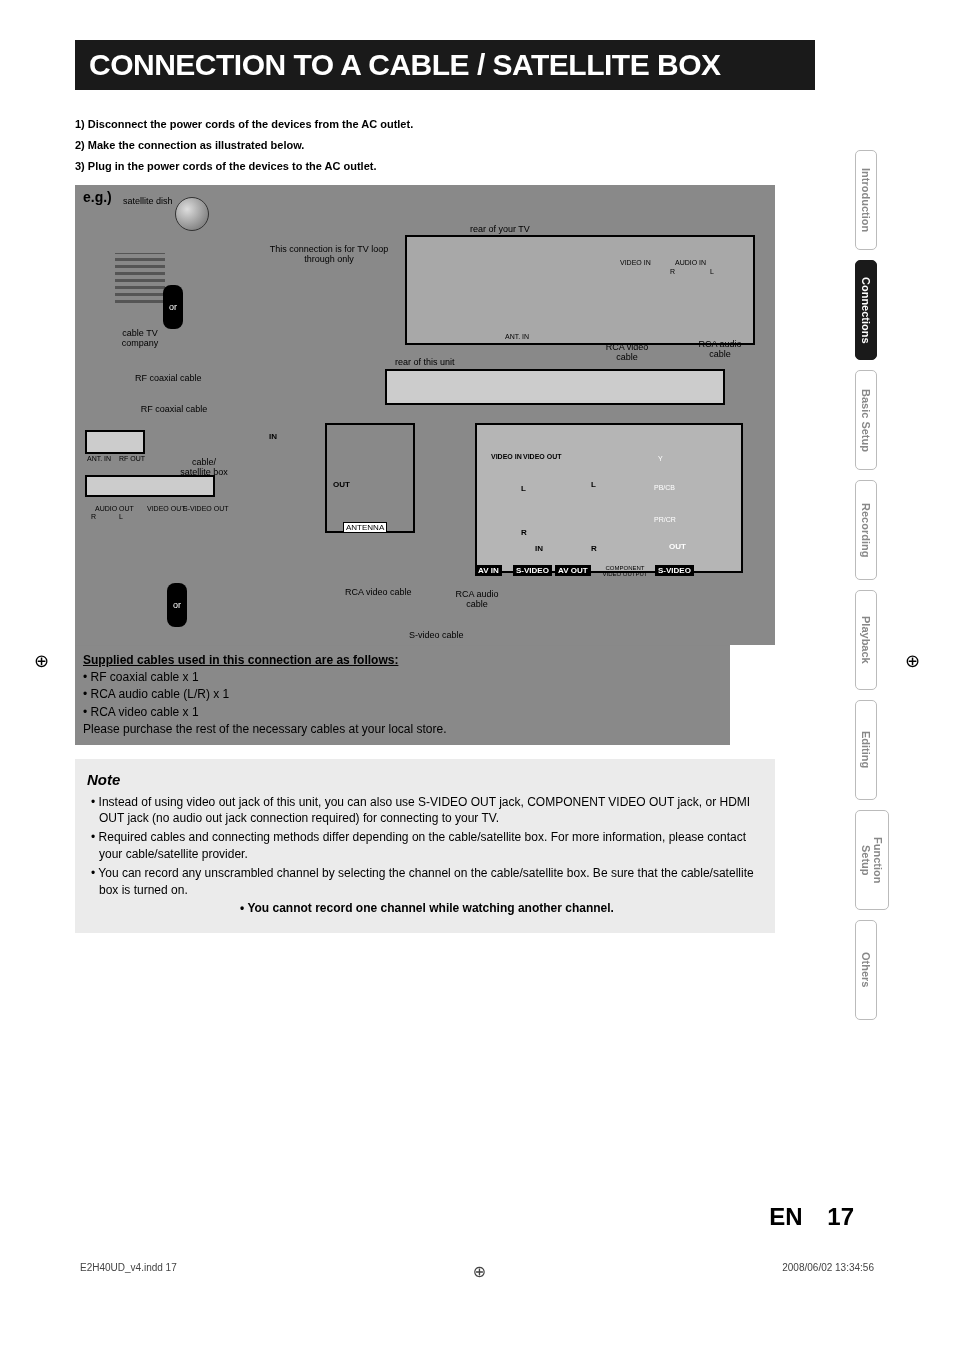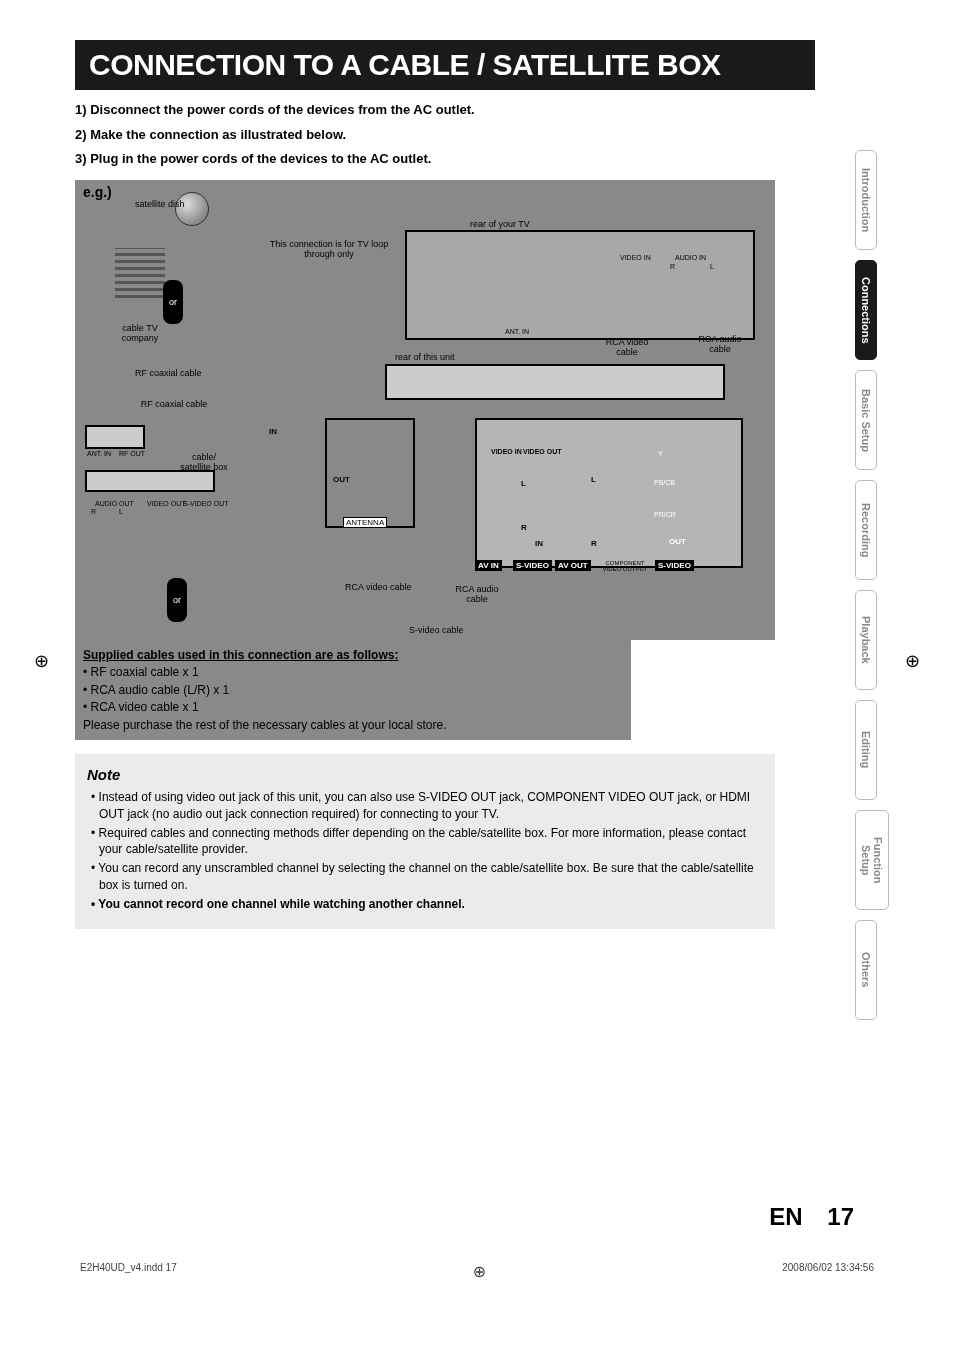--- a/index.html
+++ b/index.html
@@ -20,22 +20,22 @@
   .title-bar {
     background: #1a1a1a;
     color: #fff;
     font-size: 30px;
     font-weight: bold;
     padding: 8px 0 8px 14px;
     letter-spacing: -0.5px;
     width: 740px;
   }
   .steps {
-    margin-top: 8px;
-    font-size: 13px;
+    margin-top: 24px;
+    font-size: 11px;
     font-weight: bold;
     line-height: 1.9;
   }
   .diagram-box {
     margin-top: 8px;
     background: #898989;
     width: 700px;
     height: 460px;
     position: relative;
     color: #000;
@@ -73,21 +73,21 @@
     font-size: 8px;
     padding: 0 2px;
   }
   .box-shape {
     position: absolute;
     border: 2px solid #000;
     background: #898989;
   }
   .supplied-box {
     background: #898989;
-    width: 556px;
+    width: 655px;
     padding: 6px 8px;
     font-size: 12px;
     line-height: 1.45;
     margin-top: 0;
     border-top: 1px solid #888;
   }
   .supplied-title {
     font-weight: bold;
     text-decoration: underline;
   }
@@ -186,21 +186,21 @@
   <div class="steps">
     <div>1) Disconnect the power cords of the devices from the AC outlet.</div>
     <div>2) Make the connection as illustrated below.</div>
     <div>3) Plug in the power cords of the devices to the AC outlet.</div>
   </div>
 
   <div class="diagram-box">
     <div class="eg-label">e.g.)</div>
 
     <div class="sat-dish" style="left:100px; top:12px;"></div>
-    <div class="diag-text" style="left:48px; top:20px;margin-left:12px;">satellite dish</div>
+    <div class="diag-text" style="left:48px; top:12px;">satellite dish</div>
 
     <div class="grid-block" style="left:40px; top:68px;"></div>
     <div class="diag-text" style="left:30px; top:144px; width:70px;">cable TV company</div>
     <div class="or-pill" style="left:88px; top:100px;">or</div>
 
     <div class="diag-text" style="left:194px; top:60px; width:120px;">This connection is for TV loop through only</div>
 
     <div class="box-shape" style="left:330px; top:50px; width:350px; height:110px; background:#a8a8a8;"></div>
     <div class="diag-text" style="left:395px; top:40px;">rear of your TV</div>
     <div class="diag-text" style="left:545px; top:74px; font-size:7px;">VIDEO IN</div>
@@ -269,21 +269,21 @@
   </div>
 
   <div class="note-box">
     <div class="note-title">Note</div>
     <ul>
       <li class="bullet">Instead of using video out jack of this unit, you can also use S-VIDEO OUT jack, COMPONENT VIDEO OUT jack, or HDMI OUT jack (no audio out jack connection required) for connecting to your TV.</li>
       <li class="bullet">Required cables and connecting methods differ depending on the cable/satellite box. For more information, please contact your cable/satellite provider.</li>
     </ul>
     <ul>
       <li class="bullet">You can record any unscrambled channel by selecting the channel on the cable/satellite box. Be sure that the cable/satellite box is turned on.</li>
-      <li class="bullet" style="font-weight:bold;">You cannot record one channel while watching another channel.</li>
+      <li class="bullet" style="font-weight:bold;text-align:center;">You cannot record one channel while watching another channel.</li>
     </ul>
   </div>
 
 </div>
 
 <div class="side-tabs">
   <div class="tab">Introduction</div>
   <div class="tab active">Connections</div>
   <div class="tab">Basic Setup</div>
   <div class="tab">Recording</div>

